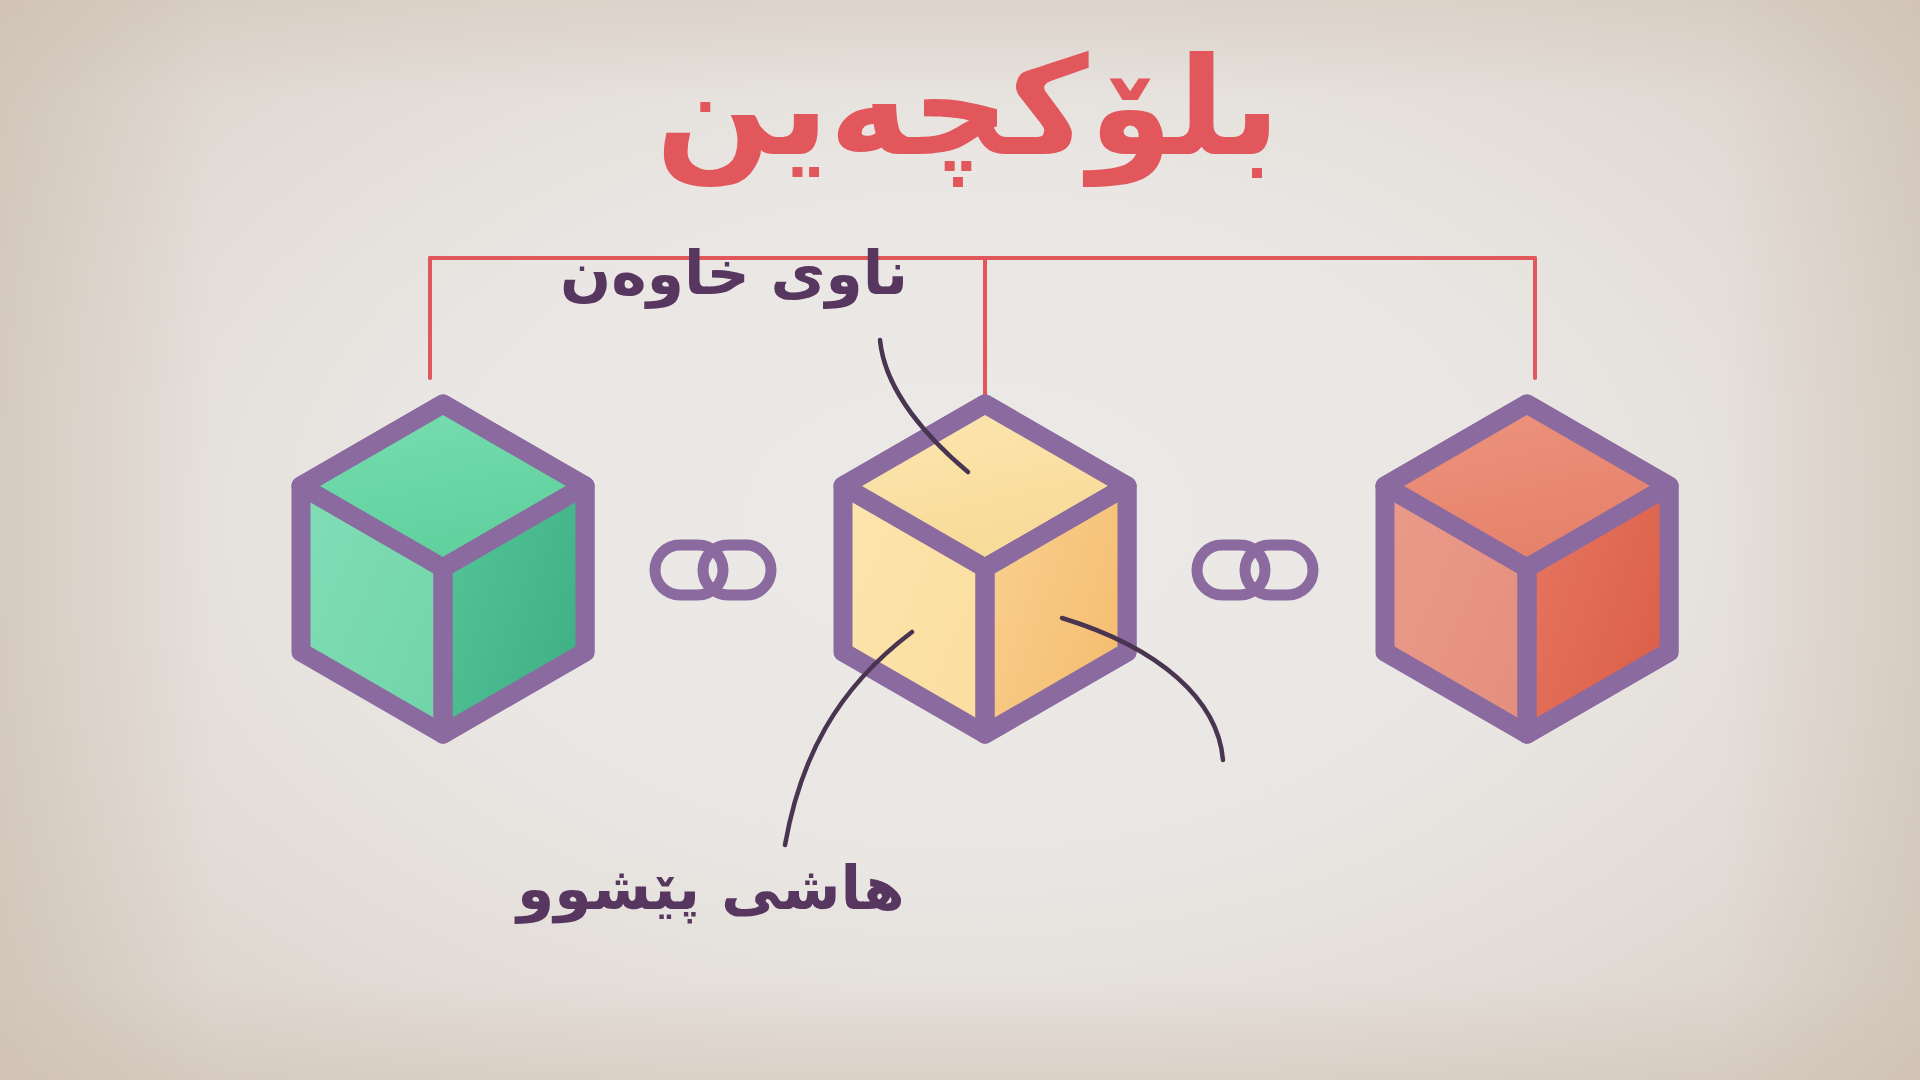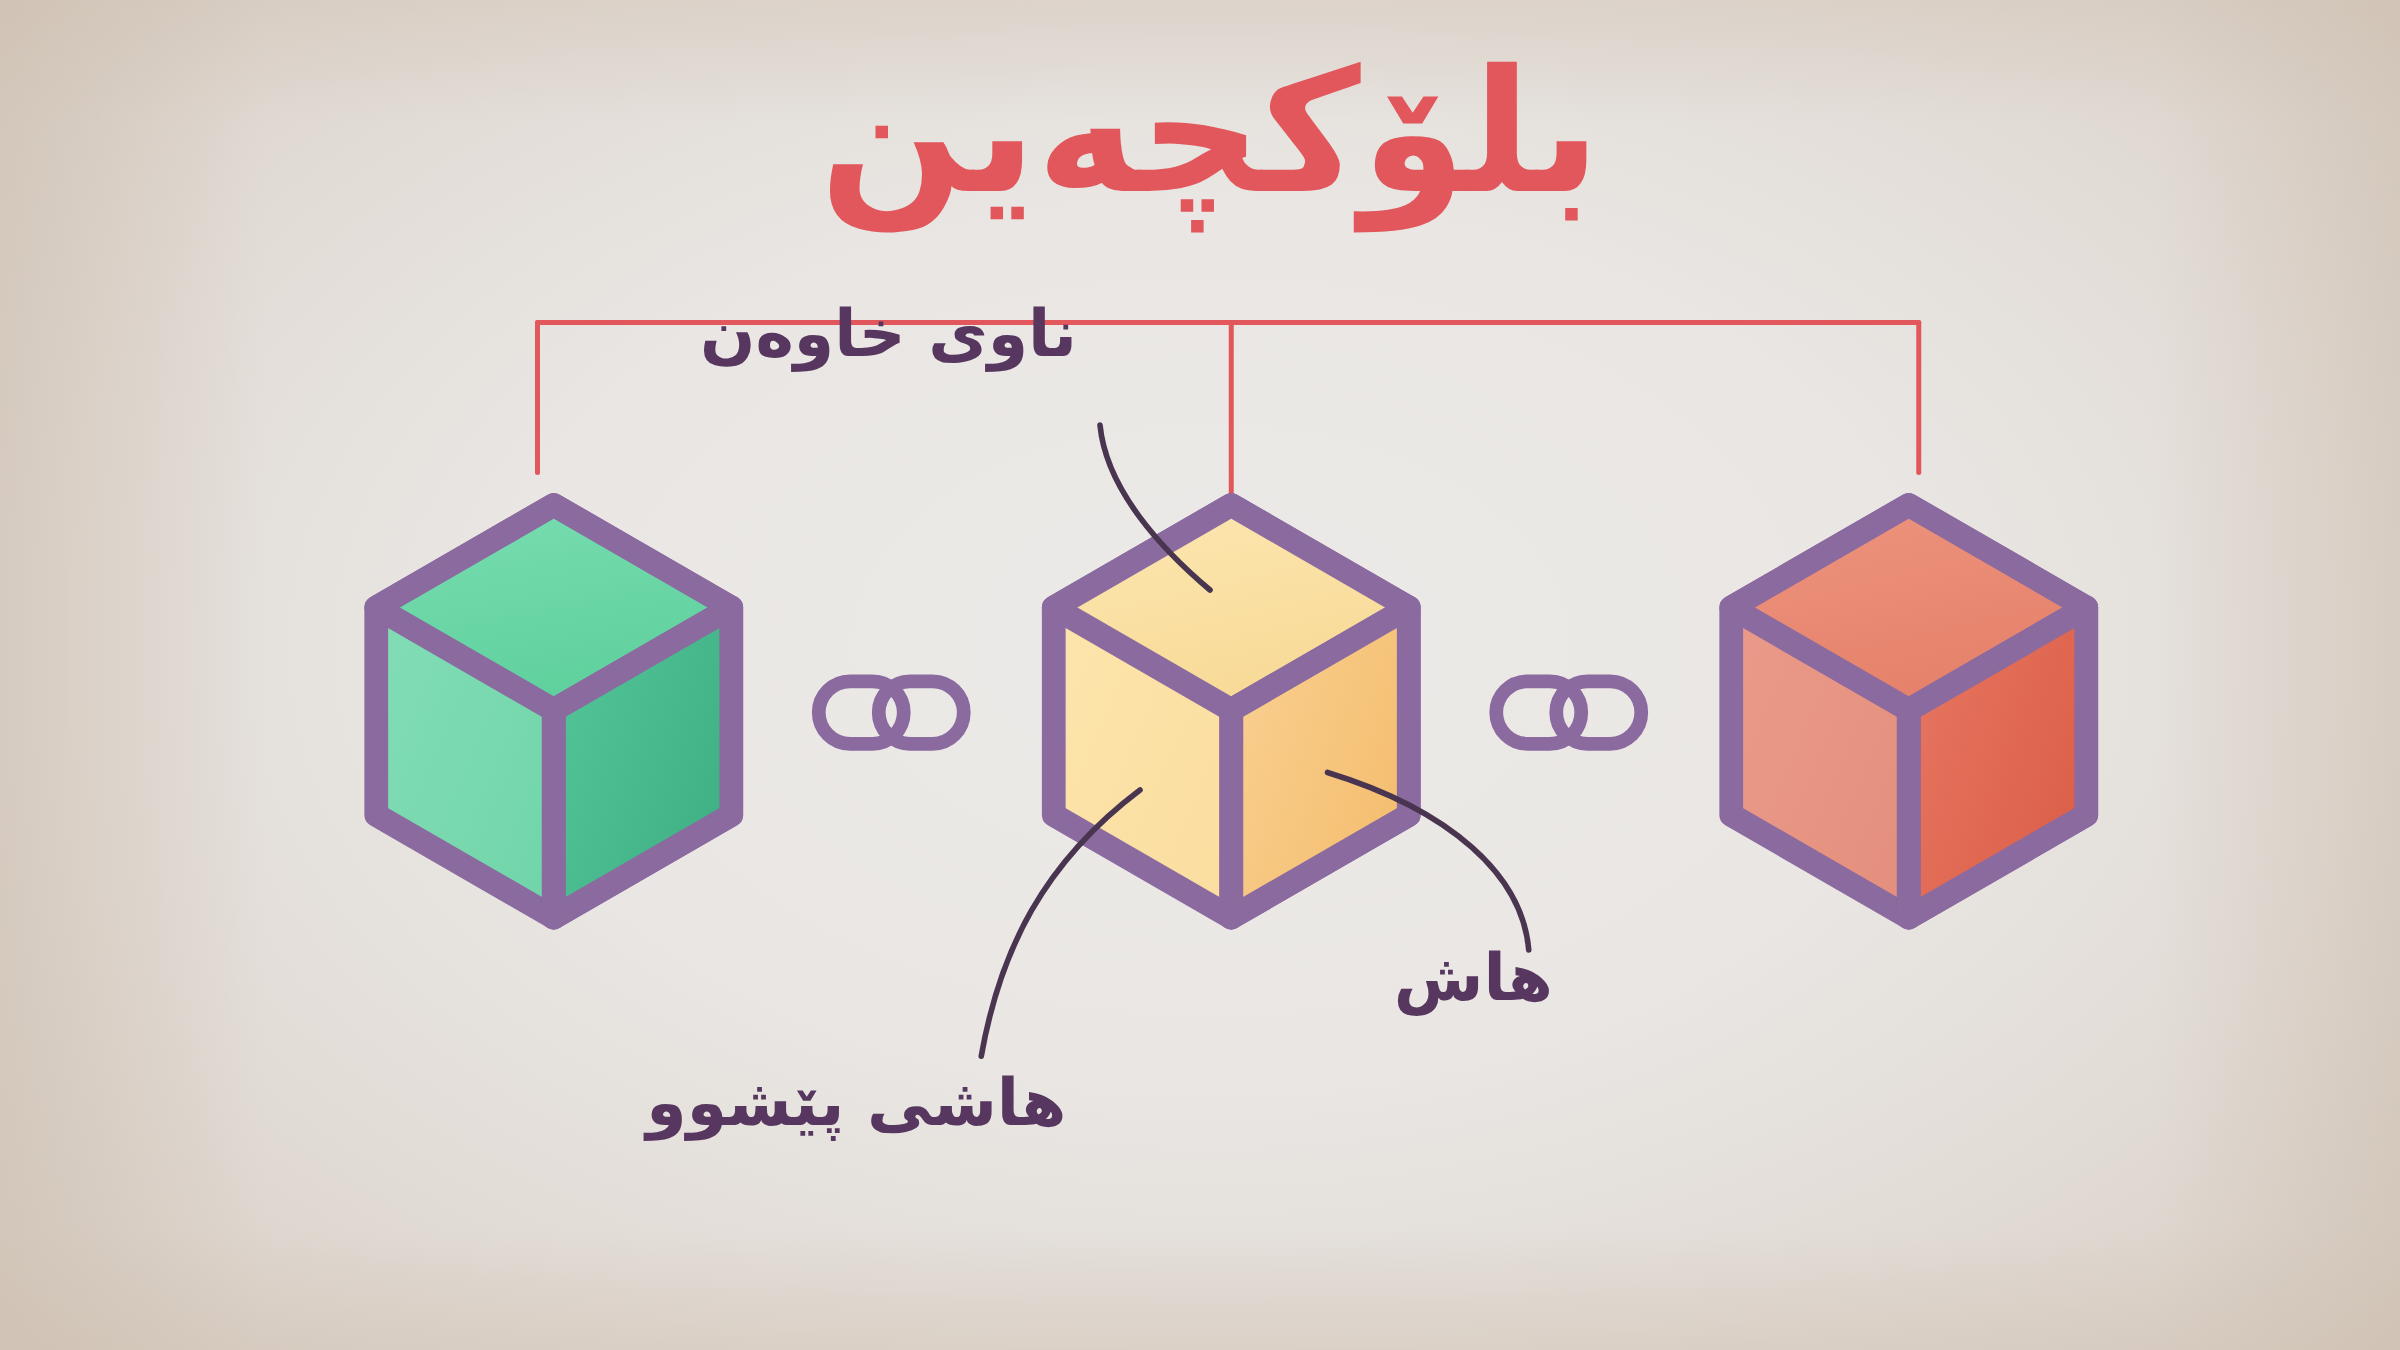--- a/index.html
+++ b/index.html
@@ -55,21 +55,21 @@
     left: 0;
     right: 0;
     top: 22px;
     text-align: center;
     font-size: 136px;
     line-height: 1.25;
     color: #E2575C;
     letter-spacing: 0px;
   }
   .lbl {
-    font-size: 52px;
+    font-size: 60px;
     color: #57365F;
     line-height: 1.1;
   }
   #label-owner  { left: 560px; top: 240px; }
   #label-hash   { left: 1115px; top: 755px; }
   #label-prev   { left: 517px; top: 855px; }
 </style>
 </head>
 <body>
 
@@ -166,17 +166,16 @@
 
     <g fill="none" stroke="#4A3550" stroke-width="4.5" stroke-linecap="round">
       <path d="M 880 340 C 885 392 930 440 968 472"></path>
       <path d="M 785 845 C 800 760 835 690 912 632"></path>
       <path d="M 1223 760 C 1218 700 1160 648 1062 618"></path>
     </g>
   </svg>
 
   <div class="ktext lbl" id="label-owner">ناوی خاوەن</div>
 
-  <div class="ktext lbl" id="label-hash">هاش</div>
 
   <div class="ktext lbl" id="label-prev">هاشی پێشوو</div>
 
 </div>
 
 </body></html>

